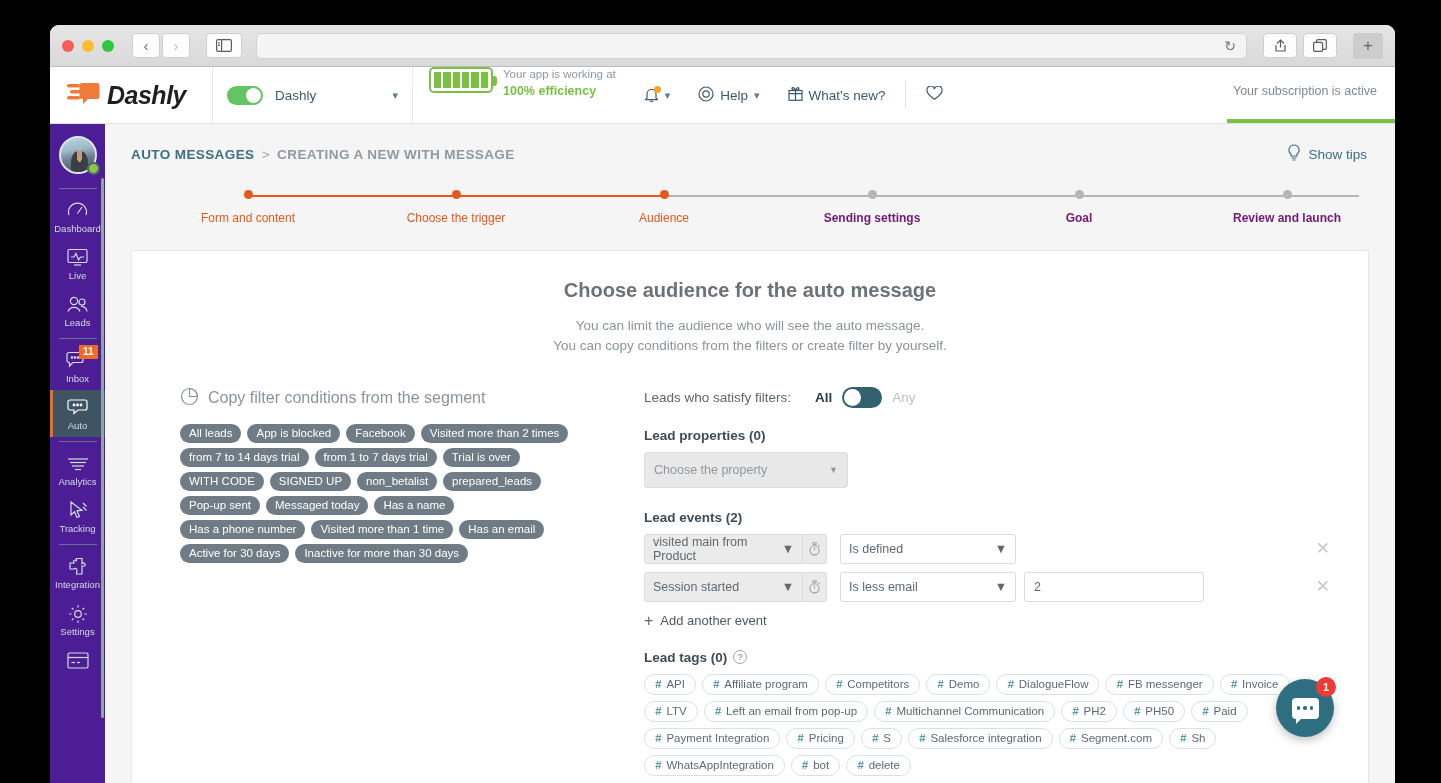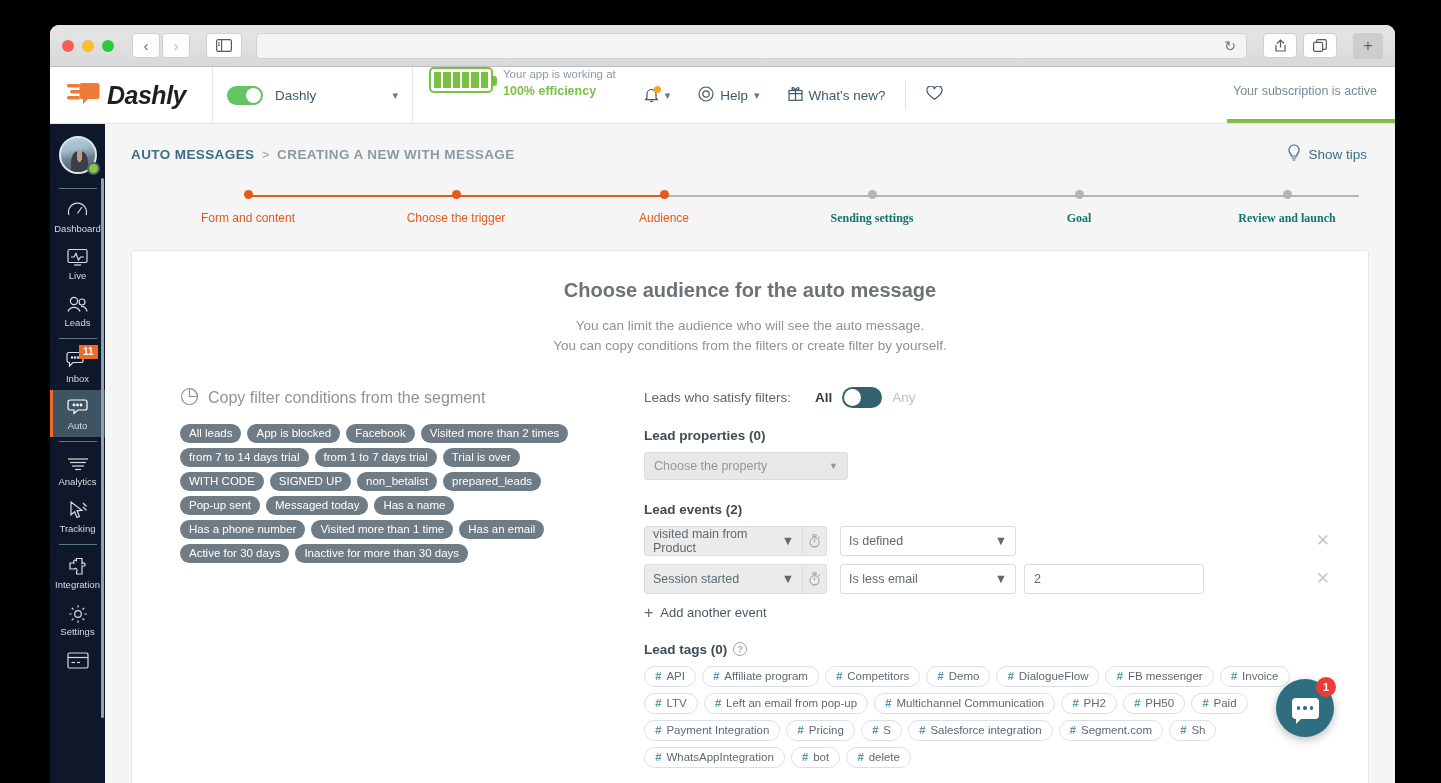--- a/index.html
+++ b/index.html
@@ -130,21 +130,21 @@
   }
 
   .sub-cell { margin-left: auto; padding: 0 18px; position: relative; display: flex;
     flex-direction: column; justify-content: center; align-items: flex-end; }
   .sub-text { font-size: 12.5px; color: #7b8a94; margin-bottom: 8px; }
   .sub-bar { position: absolute; bottom: 0; left: 12px; right: -10px; height: 4px; background: #7ac143; }
 
   
   .body-row { display: flex; height: 659px; }
   .sidebar {
-    width: 55px; background: #0f172a; flex: none;
+    width: 55px; background: #4c1d95; flex: none;
     display: flex; flex-direction: column; align-items: center;
     position: relative; padding-top: 6px;
   }
   .avatar-wrap { position: relative; width: 38px; height: 38px; margin: 6px 0 10px; }
   .avatar {
     width: 38px; height: 38px; border-radius: 50%;
     border: 2px solid #dfe5e8; overflow: hidden;
     background: linear-gradient(170deg,#bcd4e2 0%,#9fb9c9 35%,#6c7f8c 60%,#44525c 100%);
     position: relative;
   }
@@ -198,21 +198,21 @@
   .sline { position: absolute; top: 5px; height: 2px; }
   .step {
     position: absolute; top: 0; transform: translateX(-50%);
     text-align: center; width: 160px;
   }
   .sdot { width: 9px; height: 9px; border-radius: 50%; margin: 0 auto; }
   .slabel { font-size: 12px; margin-top: 12px; white-space: nowrap; }
   .done .sdot { background: #e35a1c; }
   .done .slabel { color: #e35a1c; }
   .todo .sdot { background: #b5b5b5; }
-  .todo .slabel { color: #0f766e; font-weight: bold; font-family: Liberation Serif, serif; }
+  .todo .slabel { color: #701a75; font-weight: bold; }
 
   
   .card {
     margin: 14px 26px 0 26px; background: #fff; border: 1px solid #e6e6e6;
     border-radius: 3px; height: 560px; padding: 28px 24px 0 24px;
     position: relative; overflow: hidden;
   }
   .card h1 {
     text-align: center; font-size: 20px; color: #6b7278; font-weight: bold;
     margin-bottom: 14px;
@@ -251,21 +251,21 @@
     font-size: 13.5px; font-weight: bold; color: #3f4c55; margin-bottom: 9px;
     display: flex; align-items: center; gap: 6px;
   }
   .qmark {
     width: 14px; height: 14px; border-radius: 50%; border: 1px solid #9aa5ab;
     color: #9aa5ab; font-size: 9px; display: flex; align-items: center; justify-content: center;
   }
 
   .select {
     background: #e8e8e8; border: 1px solid #dcdcdc; border-radius: 3px;
-    height: 28px; display: flex; align-items: center; padding: 0 9px;
+    height: 36px; display: flex; align-items: center; padding: 0 9px;
     font-size: 12.5px; color: #8f989e; justify-content: space-between;
   }
   .select .caret { color: #8f989e; font-size: 9px; }
   .prop-select { width: 204px; margin-bottom: 22px; }
 
   .ev-row { display: flex; align-items: center; gap: 0; margin-bottom: 8px; }
   .ev-name {
     width: 159px; height: 30px; background: #ebebeb; border: 1px solid #dcdcdc;
     border-radius: 3px 0 0 3px; display: flex; align-items: center;
     justify-content: space-between; padding: 0 8px; font-size: 12.5px; color: #5e6a72;

